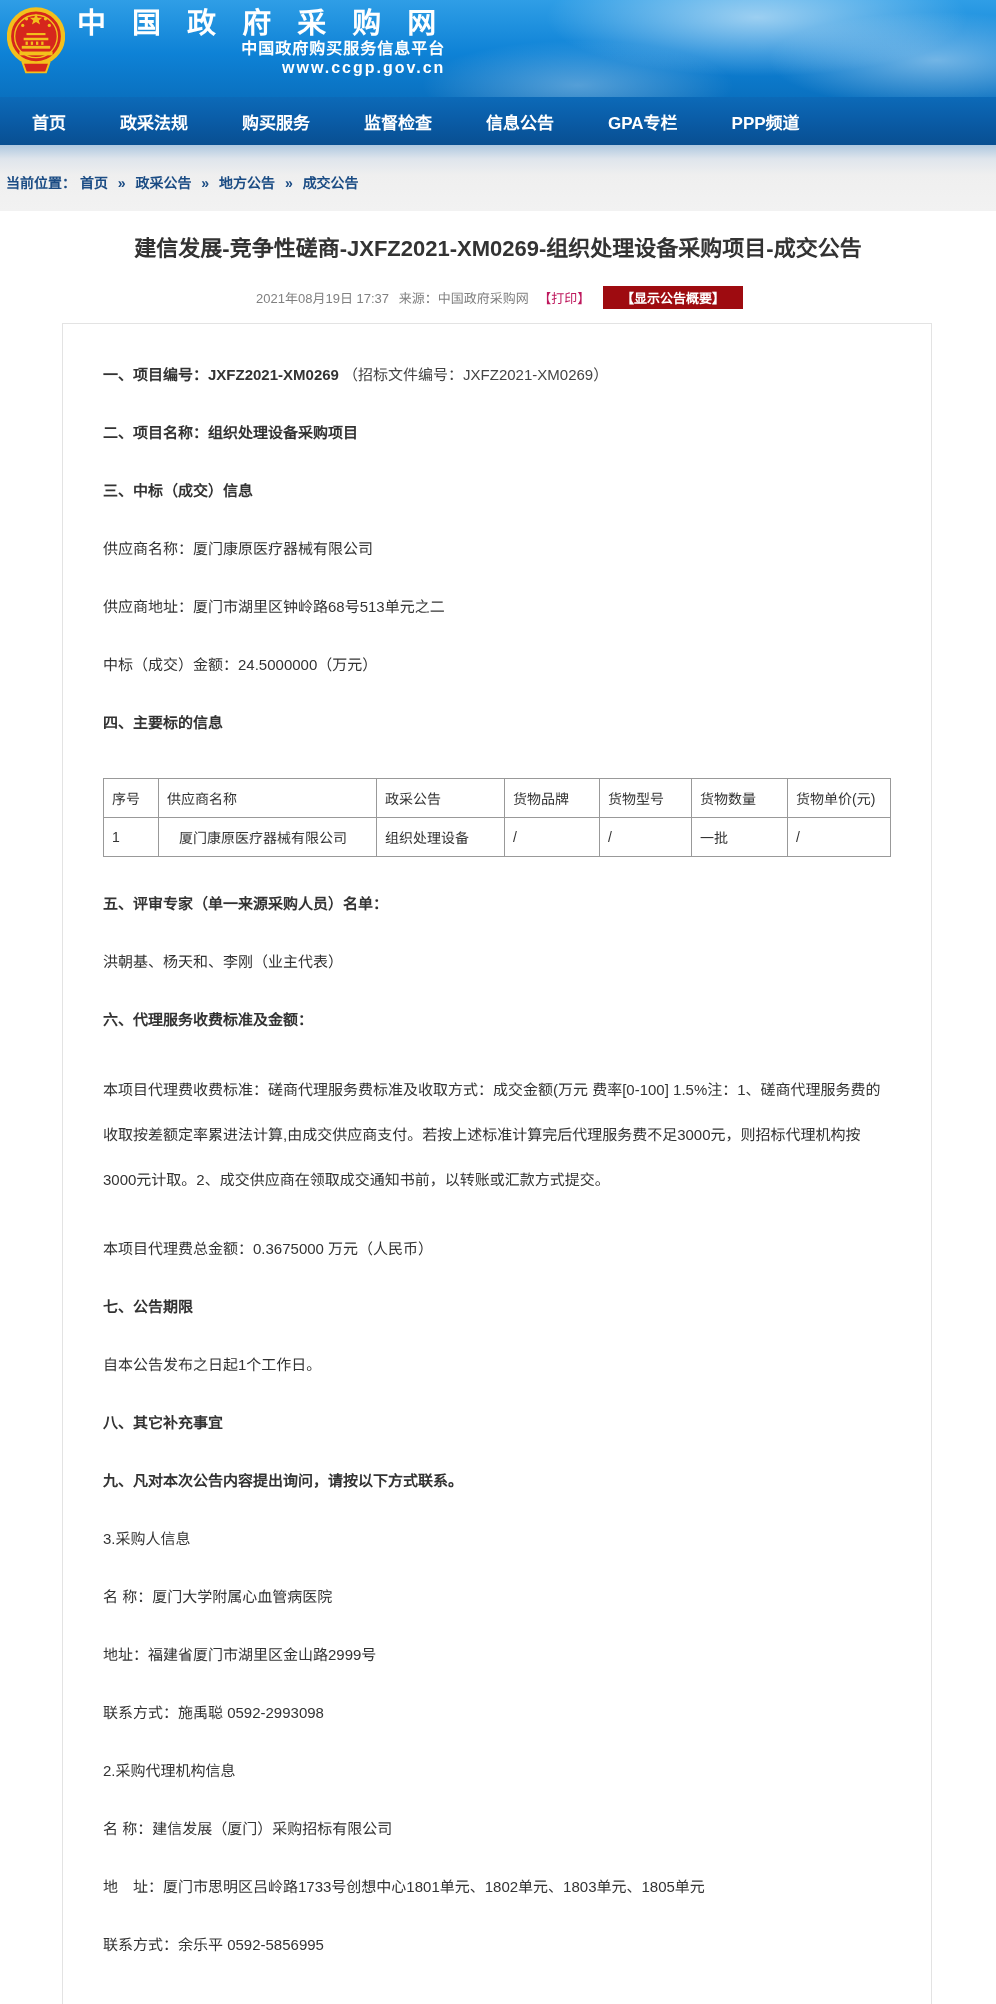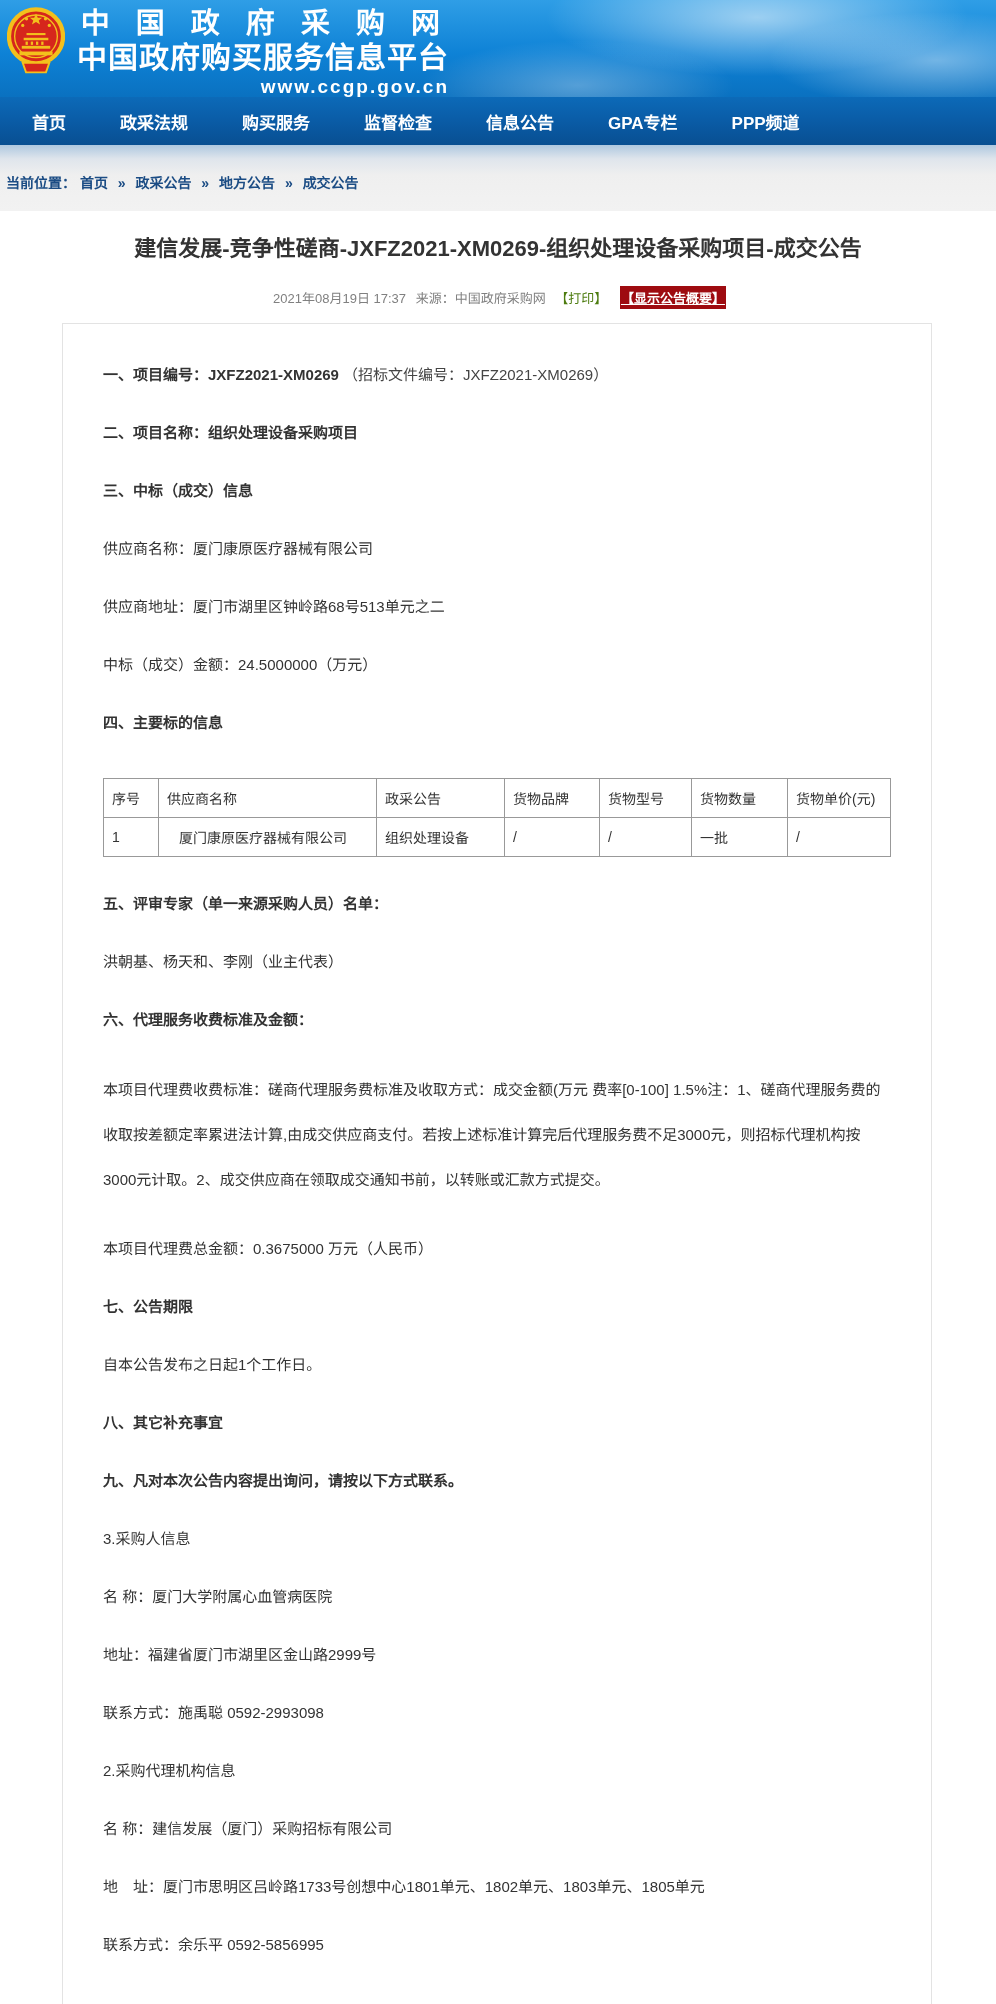--- a/index.html
+++ b/index.html
@@ -18,22 +18,22 @@
     background:
       radial-gradient(ellipse 340px 95px at 76% 18%, rgba(255,255,255,.55), rgba(255,255,255,0) 62%),
       radial-gradient(ellipse 280px 80px at 94% 62%, rgba(255,255,255,.42), rgba(255,255,255,0) 60%),
       radial-gradient(ellipse 260px 75px at 58% 88%, rgba(255,255,255,.30), rgba(255,255,255,0) 60%),
       linear-gradient(180deg,#2f9ee6 0%, var(--header-blue,#0e82d6) 55%, #0a71c0 100%);
     text-align: right;
   }
   .emblem{width:58px;height:74px;margin:6px 12px 0 7px;flex:0 0 auto;}
   .brand{padding-top:6px;line-height:1.18;}
   .brand-line1{font-size:29px;font-weight:bold;letter-spacing:9px;white-space:nowrap;}
-  .brand-line2{font-size:30px;font-weight:bold;letter-spacing:1px;white-space:nowrap;}
-  .brand-line3{font-size:19px;font-weight:bold;letter-spacing:2px;padding-left:56px;}
+  .brand-line2{font-size:16px;font-weight:bold;letter-spacing:1px;white-space:nowrap;}
+  .brand-line3{font-size:16px;font-weight:bold;letter-spacing:2px;padding-left:56px;}
 
   
   .main-nav{
     height:48px;background:linear-gradient(180deg,#0c6ab8 0%,var(--nav-blue,#0a5da8) 45%,#084f92 100%);
     display:flex;align-items:center;padding-left:32px;
   }
   .nav-item{color:#fff;font-size:17px;font-weight:bold;margin-right:54px;cursor:pointer;white-space:nowrap;}
 
   
   .breadcrumb{
@@ -44,24 +44,24 @@
   .crumb-sep{margin:0 6px;color:var(--crumb-text,#1b4c84);}
 
   
   .main-area{background:#fff;}
   .article-title{
     margin:21px 46px 0;text-align:center;font-size:22px;line-height:34px;
     font-weight:bold;color:#333;
   }
   .article-meta{text-align:center;font-size:13px;color:#808080;margin-top:20px;}
   .article-meta .meta-piece{margin:8px 3px;text-align:right;}
-  .print-link{color:#4d7c0f;cursor:pointer;}
+  .print-link{color:#be185d;cursor:pointer;}
   .summary-btn{
     display:inline-block;background:var(--accent-red,#9e0b10);color:#fff;
-    padding:2px 1px;margin-left:6px;cursor:pointer;font-weight:bold;text-decoration:underline;
+    padding:2px 18px;margin-left:6px;cursor:pointer;font-weight:bold;
   }
 
   .announce-box{
     margin:14px 64px 0 62px;border:1px solid #e3e3e3;border-bottom:none;
     padding:4px 40px 60px;min-height:1560px;
   }
   .announce-box p{margin:36px 0;font-size:15px;line-height:22px;color:#333;}
   .p-bold{font-weight:bold;}
   .p-note{font-weight:normal;color:#444;}
   .long-para{line-height:45px !important;margin:28px 0 30px !important;}

